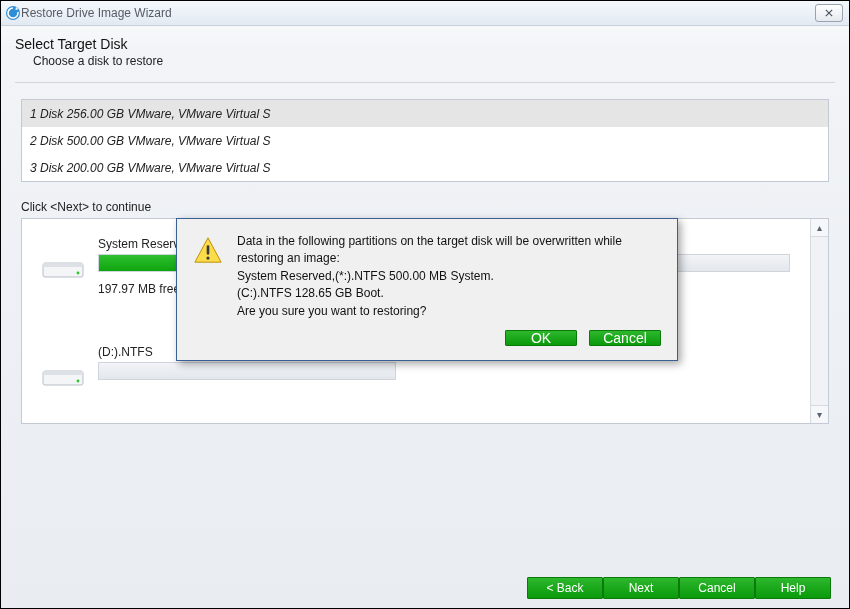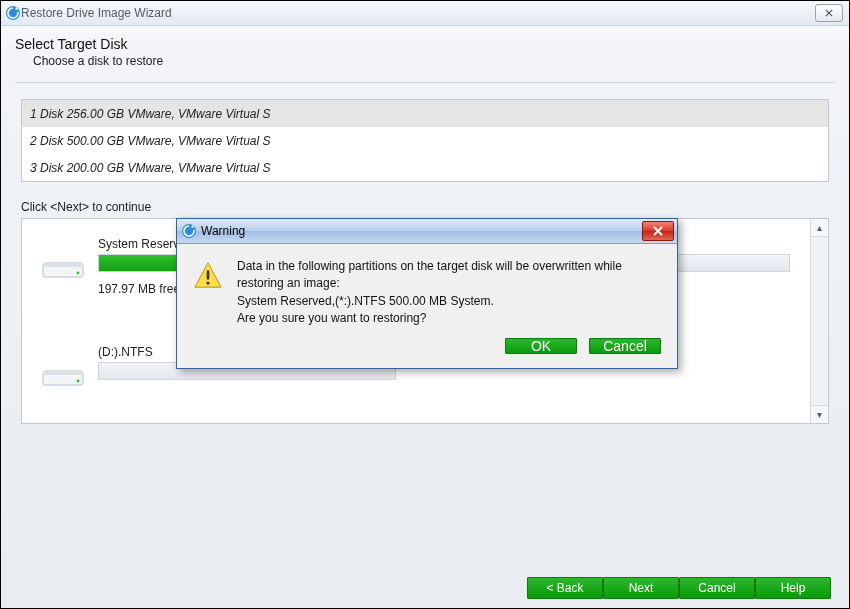--- a/index.html
+++ b/index.html
@@ -284,46 +284,32 @@
   </div>
 
   <div class="footer">
     <div class="btn-green">&lt; Back</div>
     <div class="btn-green">Next</div>
     <div class="btn-green">Cancel</div>
     <div class="btn-green">Help</div>
   </div>
 
   <div class="modal">
-    <div class="m-title">
-      <span class="app-icon">
-        <svg viewBox="0 0 16 16" width="16" height="16">
-          <circle cx="8" cy="8" r="7" fill="#2f8fd6"></circle>
-          <path d="M8 3 a5 5 0 1 0 4.9 4" fill="none" stroke="#fff" stroke-width="1.6"></path>
-          <path d="M11 2 l2.4 2.2 -3 .9 z" fill="#fff"></path>
-        </svg>
-      </span>
-      <span class="t">Warning</span>
-      <span class="m-close">
-        <svg viewBox="0 0 10 10" width="12" height="10">
-          <path d="M1 1 L9 9 M9 1 L1 9" stroke="#fff" stroke-width="1.8" fill="none"></path>
-        </svg>
-      </span>
-    </div>
     <div class="m-body">
       <span class="warn-icon">
         <svg viewBox="0 0 32 32" width="30" height="30">
           <path d="M16 3 L30 29 H2 Z" fill="#fddc4a" stroke="#b98c00" stroke-width="1"></path>
           <rect x="14.6" y="11" width="2.8" height="10" rx="1.2" fill="#3a3a3a"></rect>
           <circle cx="16" cy="24.6" r="1.7" fill="#3a3a3a"></circle>
         </svg>
       </span>
       <div class="m-text">
         <div>Data in the following partitions on the target disk will be overwritten while restoring an image:</div>
         <div>System Reserved,(*:).NTFS 500.00 MB System.</div>
+        <div>(C:).NTFS 128.65 GB Boot.</div>
         <div>Are you sure you want to restoring?</div>
       </div>
     </div>
     <div class="m-buttons">
       <div class="btn-green">OK</div>
       <div class="btn-green">Cancel</div>
     </div>
   </div>
 
 </div>

